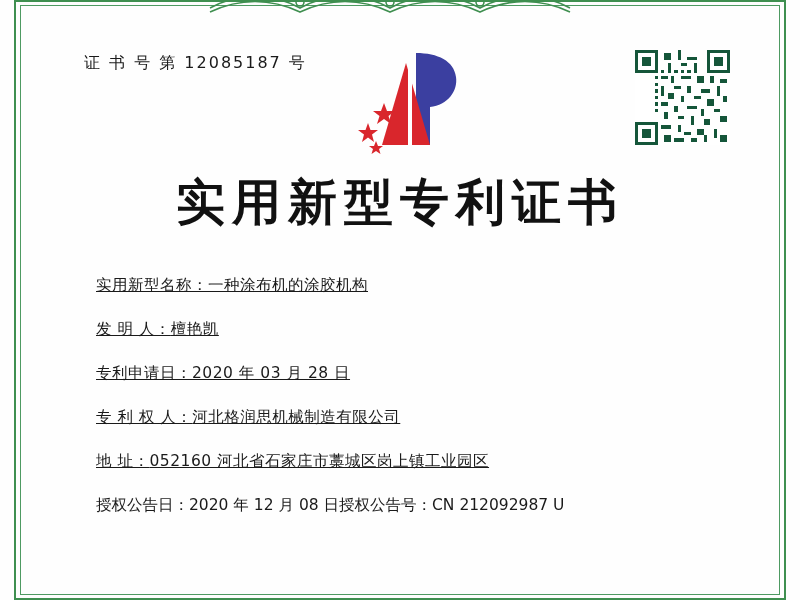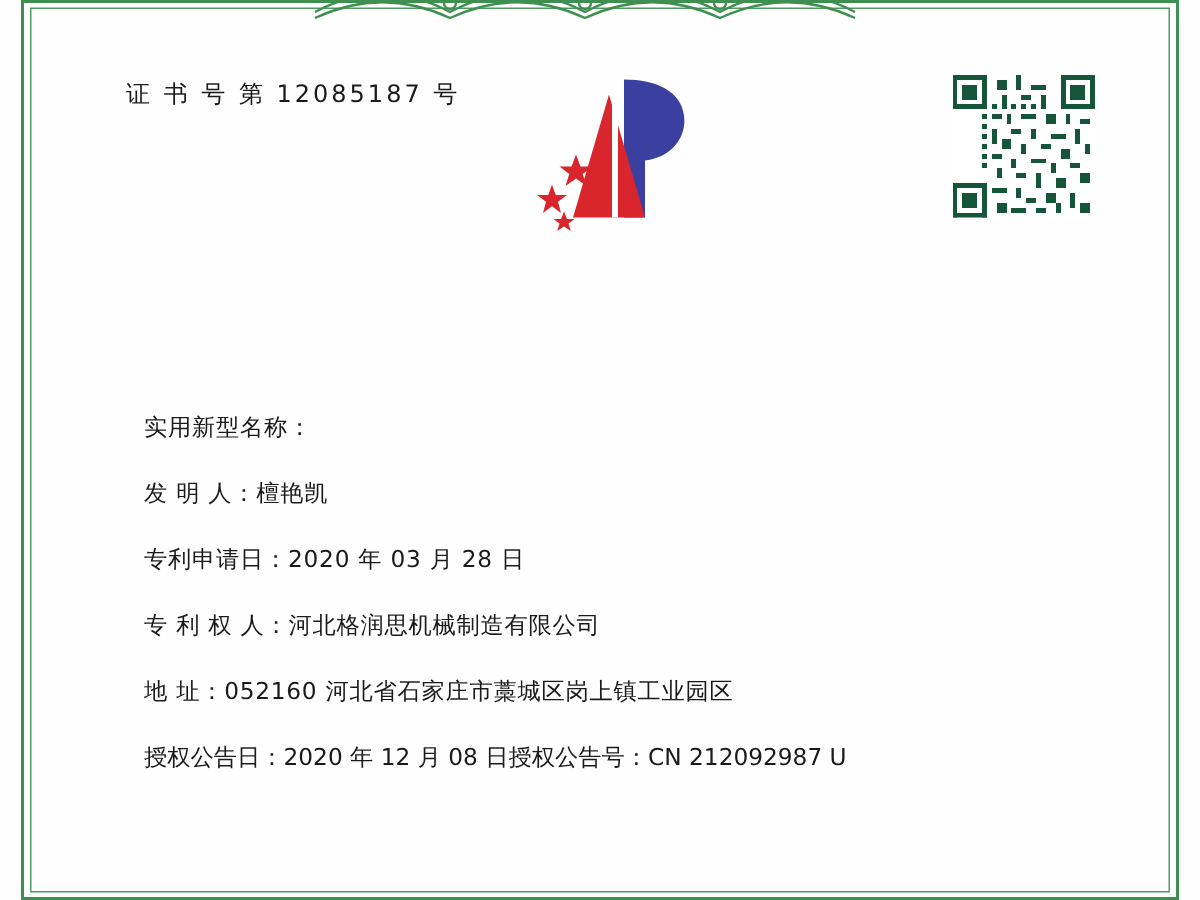--- a/index.html
+++ b/index.html
@@ -99,20 +99,21 @@
     top: 275px;
     right: 60px;
   }
   .field-row {
     display: flex;
     align-items: flex-start;
     margin-bottom: 23px;
     font-size: 15.5px;
     color: #1a1a1a;
     font-family: "DejaVu Sans", sans-serif;
+    text-decoration: underline;
   }
   .field-label {
     white-space: nowrap;
     letter-spacing: 0.5px;
   }
   .field-value {
     white-space: nowrap;
     letter-spacing: 0.5px;
   }
 
@@ -243,25 +244,27 @@
         <rect x="24" y="24" width="1" height="3"></rect>
           <rect x="9" y="26" width="2" height="2"></rect>
         <rect x="12" y="27" width="3" height="1"></rect>
           <rect x="17" y="27" width="2" height="1"></rect>
         <rect x="21" y="26" width="1" height="2"></rect>
           <rect x="26" y="26" width="2" height="2"></rect>
       </g>
     </svg>
   </div>
 
+  <div class="main-title">实用新型专利证书</div>
 
   <div class="fields">
 
     <div class="field-row">
       <span class="field-label">实用新型名称：</span>
+      <span class="field-value">一种涂布机的涂胶机构</span>
     </div>
 
     <div class="field-row">
       <span class="field-label">发    明    人：</span>
       <span class="field-value">檀艳凯</span>
     </div>
 
 
     <div class="field-row">
       <span class="field-label">专利申请日：</span>

